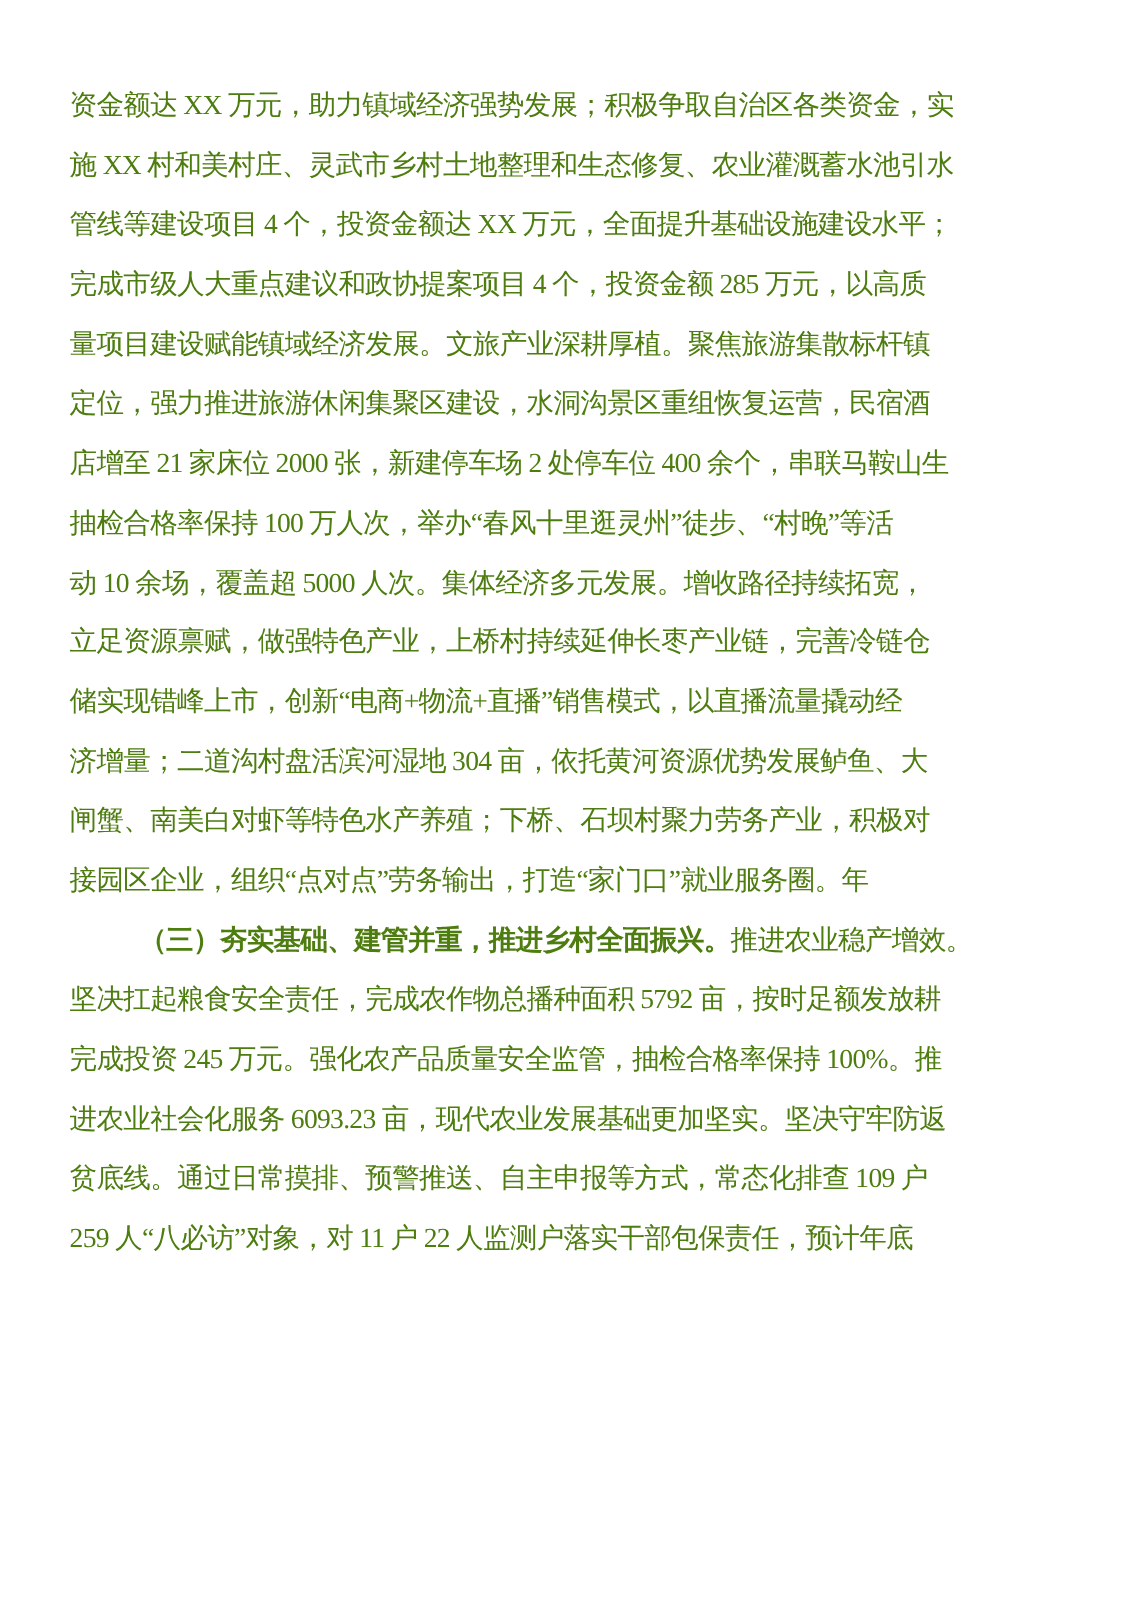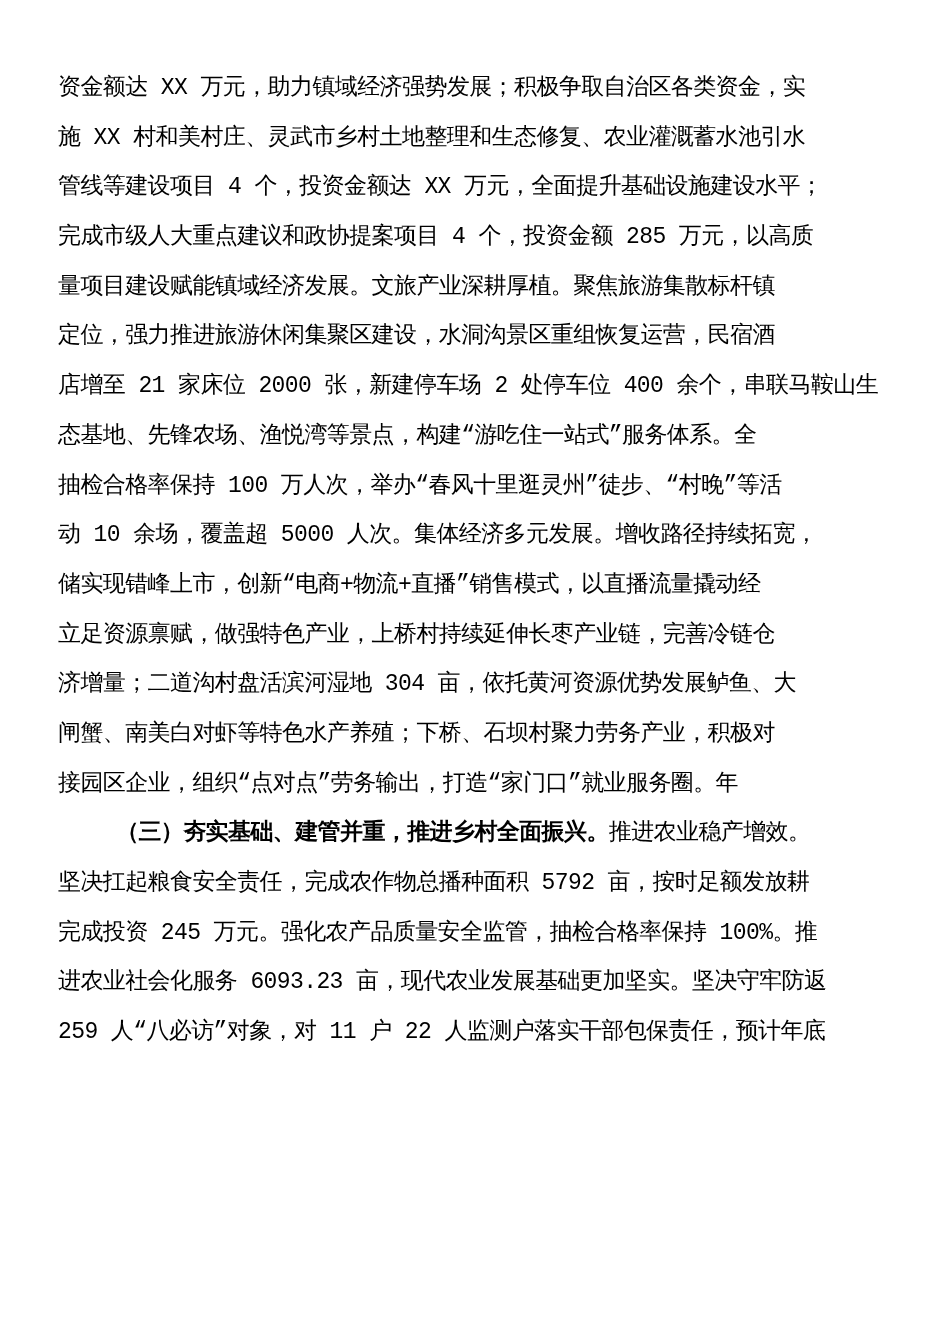--- a/index.html
+++ b/index.html
@@ -1,49 +1,49 @@
 <!DOCTYPE html>
 <html><head>
 <meta charset="utf-8">
 <style>
   html, body { margin: 0; padding: 0; background: #ffffff; }
   body { width: 950px; height: 1344px; overflow: hidden; position: relative; }
   .page {
     position: absolute; left: 58px; top: 66px; width: 836px;
-    font-family: Liberation Mono, monospace;
-    font-size: 23px; color: #000000;
+    font-family: Liberation Serif, serif;
+    font-size: 23px; color: #4d7c0f;
   }
   .line {
     height: 49.7px; line-height: 44px; white-space: nowrap;
     letter-spacing: -0.6px;
   }
   .indent { padding-left: 58px; }
   .bold { font-weight: bold; text-align: center; }
 </style>
 </head>
 <body>
 
 <div class="page">
   <div class="line">资金额达 XX 万元，助力镇域经济强势发展；积极争取自治区各类资金，实</div>
   <div class="line">施 XX 村和美村庄、灵武市乡村土地整理和生态修复、农业灌溉蓄水池引水</div>
   <div class="line">管线等建设项目 4 个，投资金额达 XX 万元，全面提升基础设施建设水平；</div>
   <div class="line">完成市级人大重点建议和政协提案项目 4 个，投资金额 285 万元，以高质</div>
   <div class="line">量项目建设赋能镇域经济发展。文旅产业深耕厚植。聚焦旅游集散标杆镇</div>
   <div class="line">定位，强力推进旅游休闲集聚区建设，水洞沟景区重组恢复运营，民宿酒</div>
   <div class="line">店增至 21 家床位 2000 张，新建停车场 2 处停车位 400 余个，串联马鞍山生</div>
-  <div class="line">态基地、先锋农场、渔悦湾等景点，构建“游吃住一站式”服务体系。全</div>
   <div class="line">抽检合格率保持 100 万人次，举办“春风十里逛灵州”徒步、“村晚”等活</div>
   <div class="line">动 10 余场，覆盖超 5000 人次。集体经济多元发展。增收路径持续拓宽，</div>
+  <div class="line">立足资源禀赋，做强特色产业，上桥村持续延伸长枣产业链，完善冷链仓</div>
   <div class="line">储实现错峰上市，创新“电商+物流+直播”销售模式，以直播流量撬动经</div>
-  <div class="line">立足资源禀赋，做强特色产业，上桥村持续延伸长枣产业链，完善冷链仓</div>
   <div class="line">济增量；二道沟村盘活滨河湿地 304 亩，依托黄河资源优势发展鲈鱼、大</div>
   <div class="line">闸蟹、南美白对虾等特色水产养殖；下桥、石坝村聚力劳务产业，积极对</div>
   <div class="line">接园区企业，组织“点对点”劳务输出，打造“家门口”就业服务圈。年</div>
 
   <div class="line indent">
     <span class="bold">（三）夯实基础、建管并重，推进乡村全面振兴。</span><span>推进农业稳产增效。</span>
   </div>
 
   <div class="line">坚决扛起粮食安全责任，完成农作物总播种面积 5792 亩，按时足额发放耕</div>
   <div class="line">完成投资 245 万元。强化农产品质量安全监管，抽检合格率保持 100%。推</div>
   <div class="line">进农业社会化服务 6093.23 亩，现代农业发展基础更加坚实。坚决守牢防返</div>
+  <div class="line">贫底线。通过日常摸排、预警推送、自主申报等方式，常态化排查 109 户</div>
   <div class="line">259 人“八必访”对象，对 11 户 22 人监测户落实干部包保责任，预计年底</div>
 </div>
 
 </body></html>

